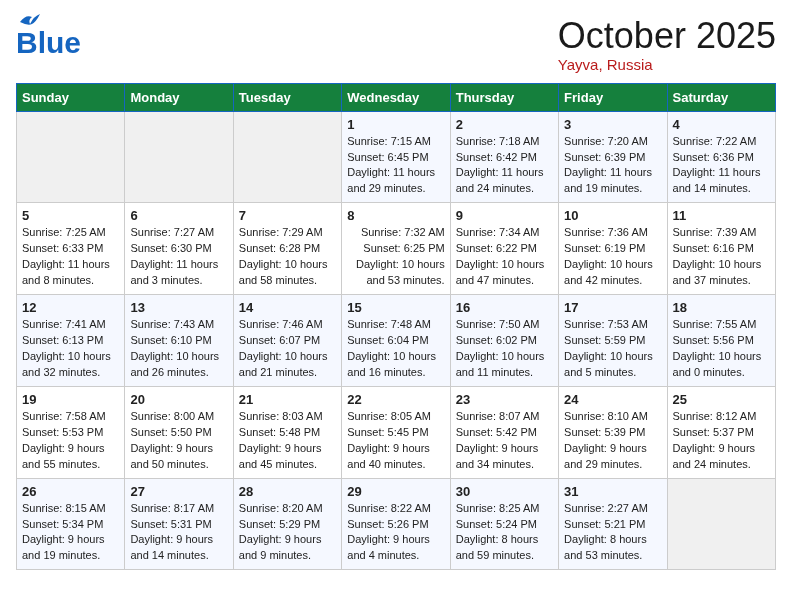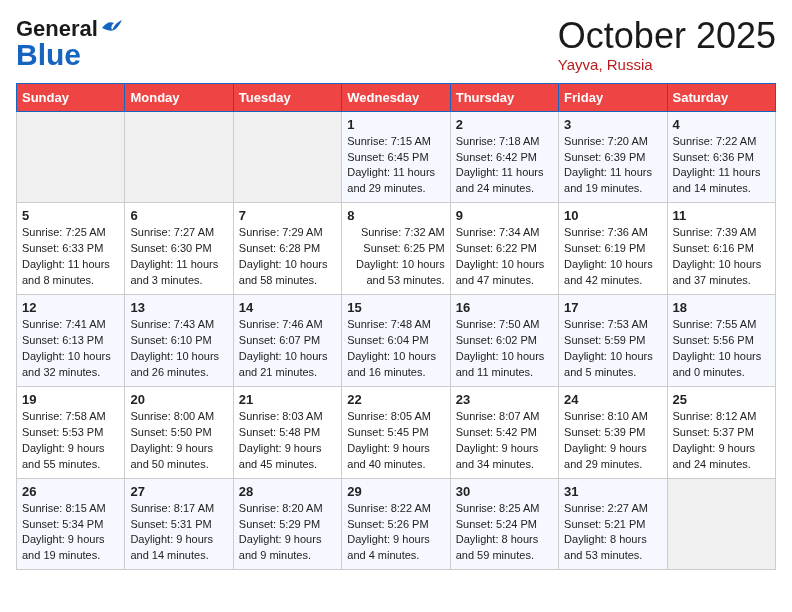--- a/index.html
+++ b/index.html
@@ -32,21 +32,21 @@
     .location {
       font-size: 15px;
       color: #b91c1c;
     }
     table {
       width: 100%;
       border-collapse: collapse;
       table-layout: fixed;
     }
     thead th {
-      background: #ef4444;
+      background: #15803d;
       color: #fff;
       font-size: 13px;
       font-weight: bold;
       padding: 6px 5px;
       text-align: left;
       border: 1px solid #1565c0;
     }
     tbody td {
       border: 1px solid #ccc;
       vertical-align: top;
@@ -76,21 +76,20 @@
     .empty-cell {
       background: #f0f0f0 !important;
     }
   </style>
 </head>
 <body>
 
 <div class="header">
   <div class="logo">
     <div class="logo-line1">
-      <span style="font-size:22px;font-weight:bold;color:#1a1a1a;">General</span>
       <svg width="22" height="18" viewBox="0 0 22 18" style="margin-left:2px;margin-top:-4px;">
         <path d="M2 10 Q8 2 14 5 Q10 8 12 12 Q16 4 22 2 Q18 10 14 12 Q10 14 2 10Z" fill="#1565c0"></path>
       </svg>
     </div>
     <div style="font-size:30px;font-weight:bold;color:#1565c0;margin-top:-4px;">Blue</div>
   </div>
   <div class="title-block">
     <div class="month-title">October 2025</div>
     <div class="location">Yayva, Russia</div>
   </div>

